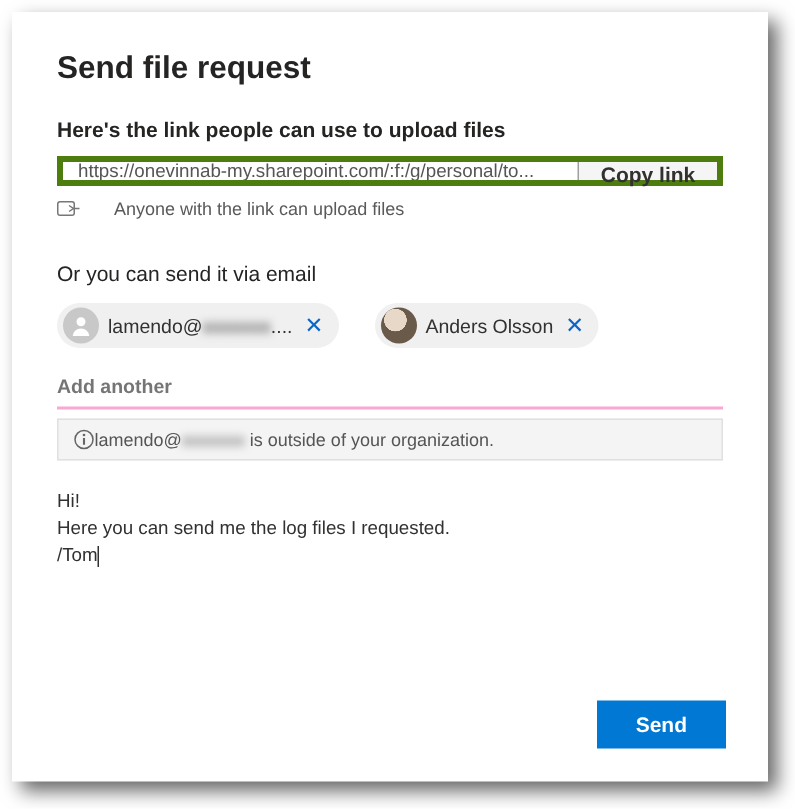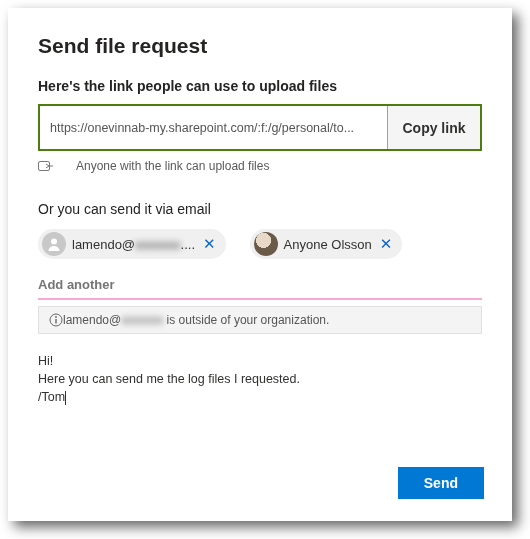--- a/index.html
+++ b/index.html
@@ -26,22 +26,22 @@
     margin-bottom: 20px;
   }
   .subhead {
     font-size: 14px;
     font-weight: 600;
     color: #252423;
     margin-bottom: 10px;
   }
   .link-row {
     display: flex;
-    border: 2px solid #4d7c0f;
-    height: 47px;
+    border: 4px solid #4d7c0f;
+    height: 20px;
     margin-bottom: 8px;
   }
   .link-text {
     flex: 1;
     padding: 0 10px;
     font-size: 12.5px;
     color: #555;
     display: flex;
     align-items: center;
     white-space: nowrap;
@@ -193,21 +193,21 @@
         <svg width="16" height="16" viewBox="0 0 16 16">
             <circle cx="8" cy="5.5" r="3" fill="#fff"></circle>
             <path d="M2.5 15 a5.5 5 0 0 1 11 0 z" fill="#fff"></path>
           </svg>
       </span>
       <span><span>lamendo@</span><span class="blur">xxxxxxx</span><span>....</span></span>
       <span class="chip-x">✕</span>
     </div>
     <div class="chip">
       <span class="avatar-img"></span>
-      <span>Anyone Olsson</span>
+      <span>Anders Olsson</span>
       <span class="chip-x">✕</span>
     </div>
   </div>
 
   <input class="add-input" placeholder="Add another" style="">
 
   <div class="warn">
     <svg width="14" height="14" viewBox="0 0 14 14">
         <circle cx="7" cy="7" r="6" fill="none" stroke="#666"></circle>
         <circle cx="7" cy="4" r="0.9" fill="#666"></circle>

